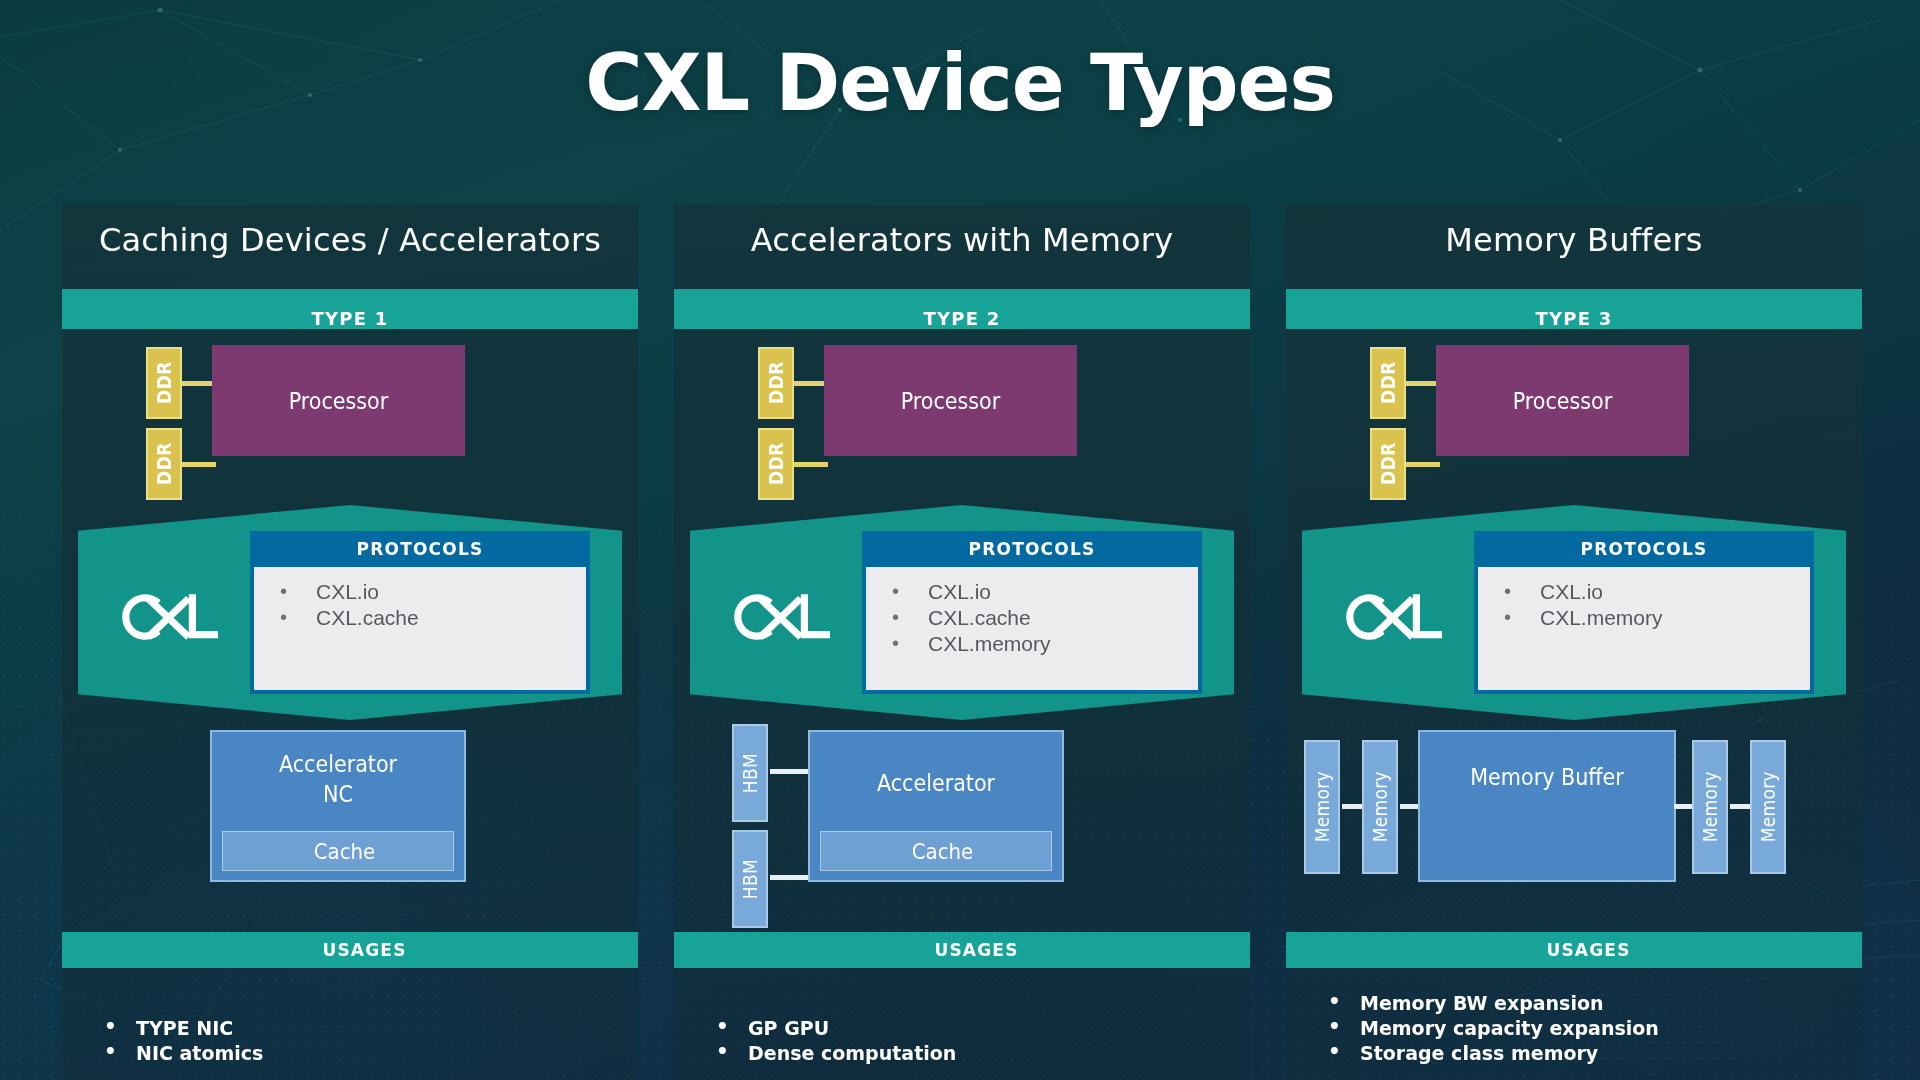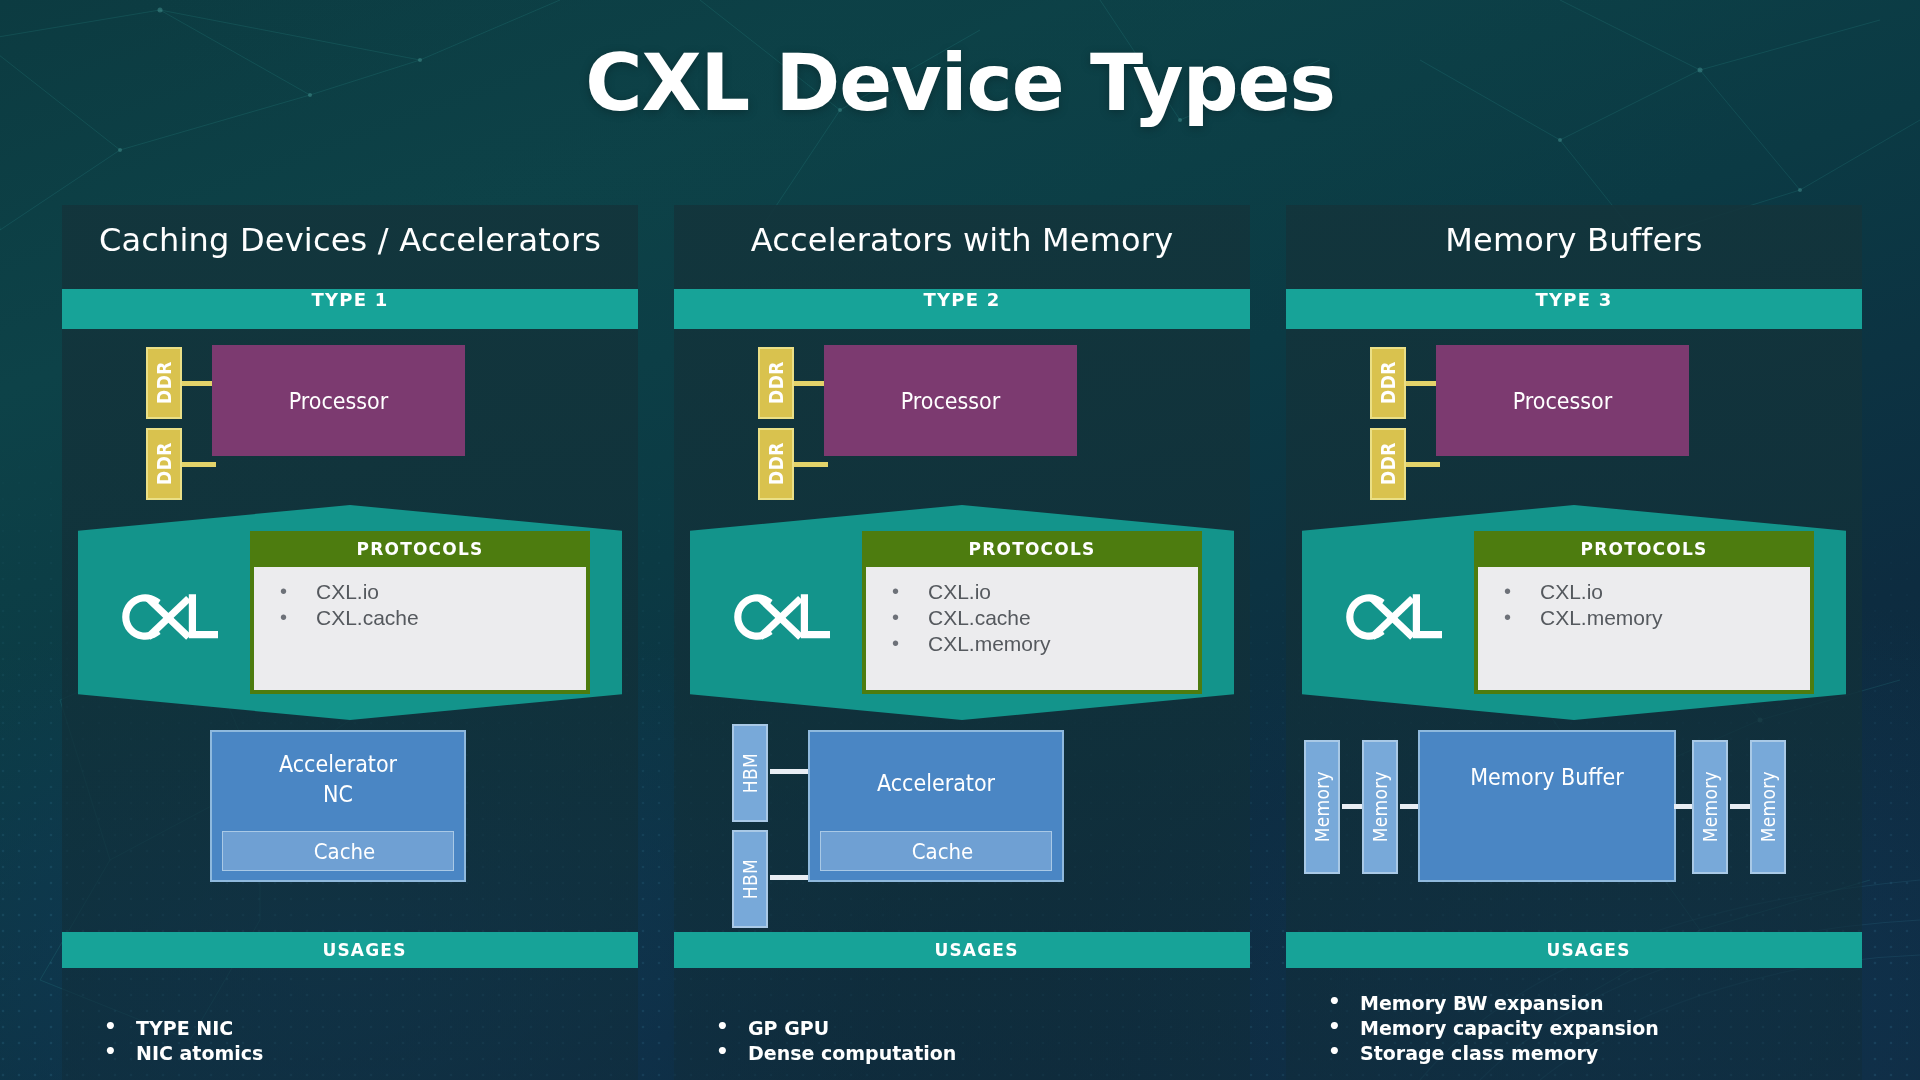--- a/index.html
+++ b/index.html
@@ -50,21 +50,21 @@
     position: absolute; top: 16px; left: 0; width: 100%;
     text-align: center;
     color: #ffffff; font-size: 32px; font-weight: 500;
     font-family: "DejaVu Sans", sans-serif;
     letter-spacing: .2px;
   }
 
   .type-band {
     position: absolute; left: 0; top: 84px; width: 100%; height: 40px;
     background: #17a398;
-    display: flex; align-items: flex-start; justify-content: center;
+    display: flex; align-items: flex-end; justify-content: center;
   }
   .type-band span {
     color: #ffffff; font-size: 18px; font-weight: bold; letter-spacing: 1.2px;
     font-family: "DejaVu Sans", sans-serif;
   }
 
   
   .proc-row { position: absolute; left: 0; top: 140px; width: 100%; height: 160px; }
   .ddr-stack {
     position: absolute; left: 84px; top: 2px;
@@ -104,21 +104,21 @@
     background: #13948b;
     clip-path: polygon(0 12%, 50% 0, 100% 12%, 100% 88%, 50% 100%, 0 88%);
   }
   .cxl-logo {
     position: absolute; left: 44px; top: 82px;
     width: 96px; height: 60px;
   }
   .proto-box {
     position: absolute; left: 172px; top: 26px;
     width: 340px; height: 163px;
-    background: #4d7c0f;
+    background: #0369a1;
   }
   .proto-head {
     height: 36px; display: flex; align-items: center; justify-content: center;
     color: #ffffff; font-size: 17px; font-weight: bold; letter-spacing: 1.2px;
     font-family: "DejaVu Sans", sans-serif;
   }
   .proto-list {
     position: absolute; left: 4px; top: 36px; right: 4px; bottom: 4px;
     background: #ececee;
     padding: 12px 0 0 26px;

